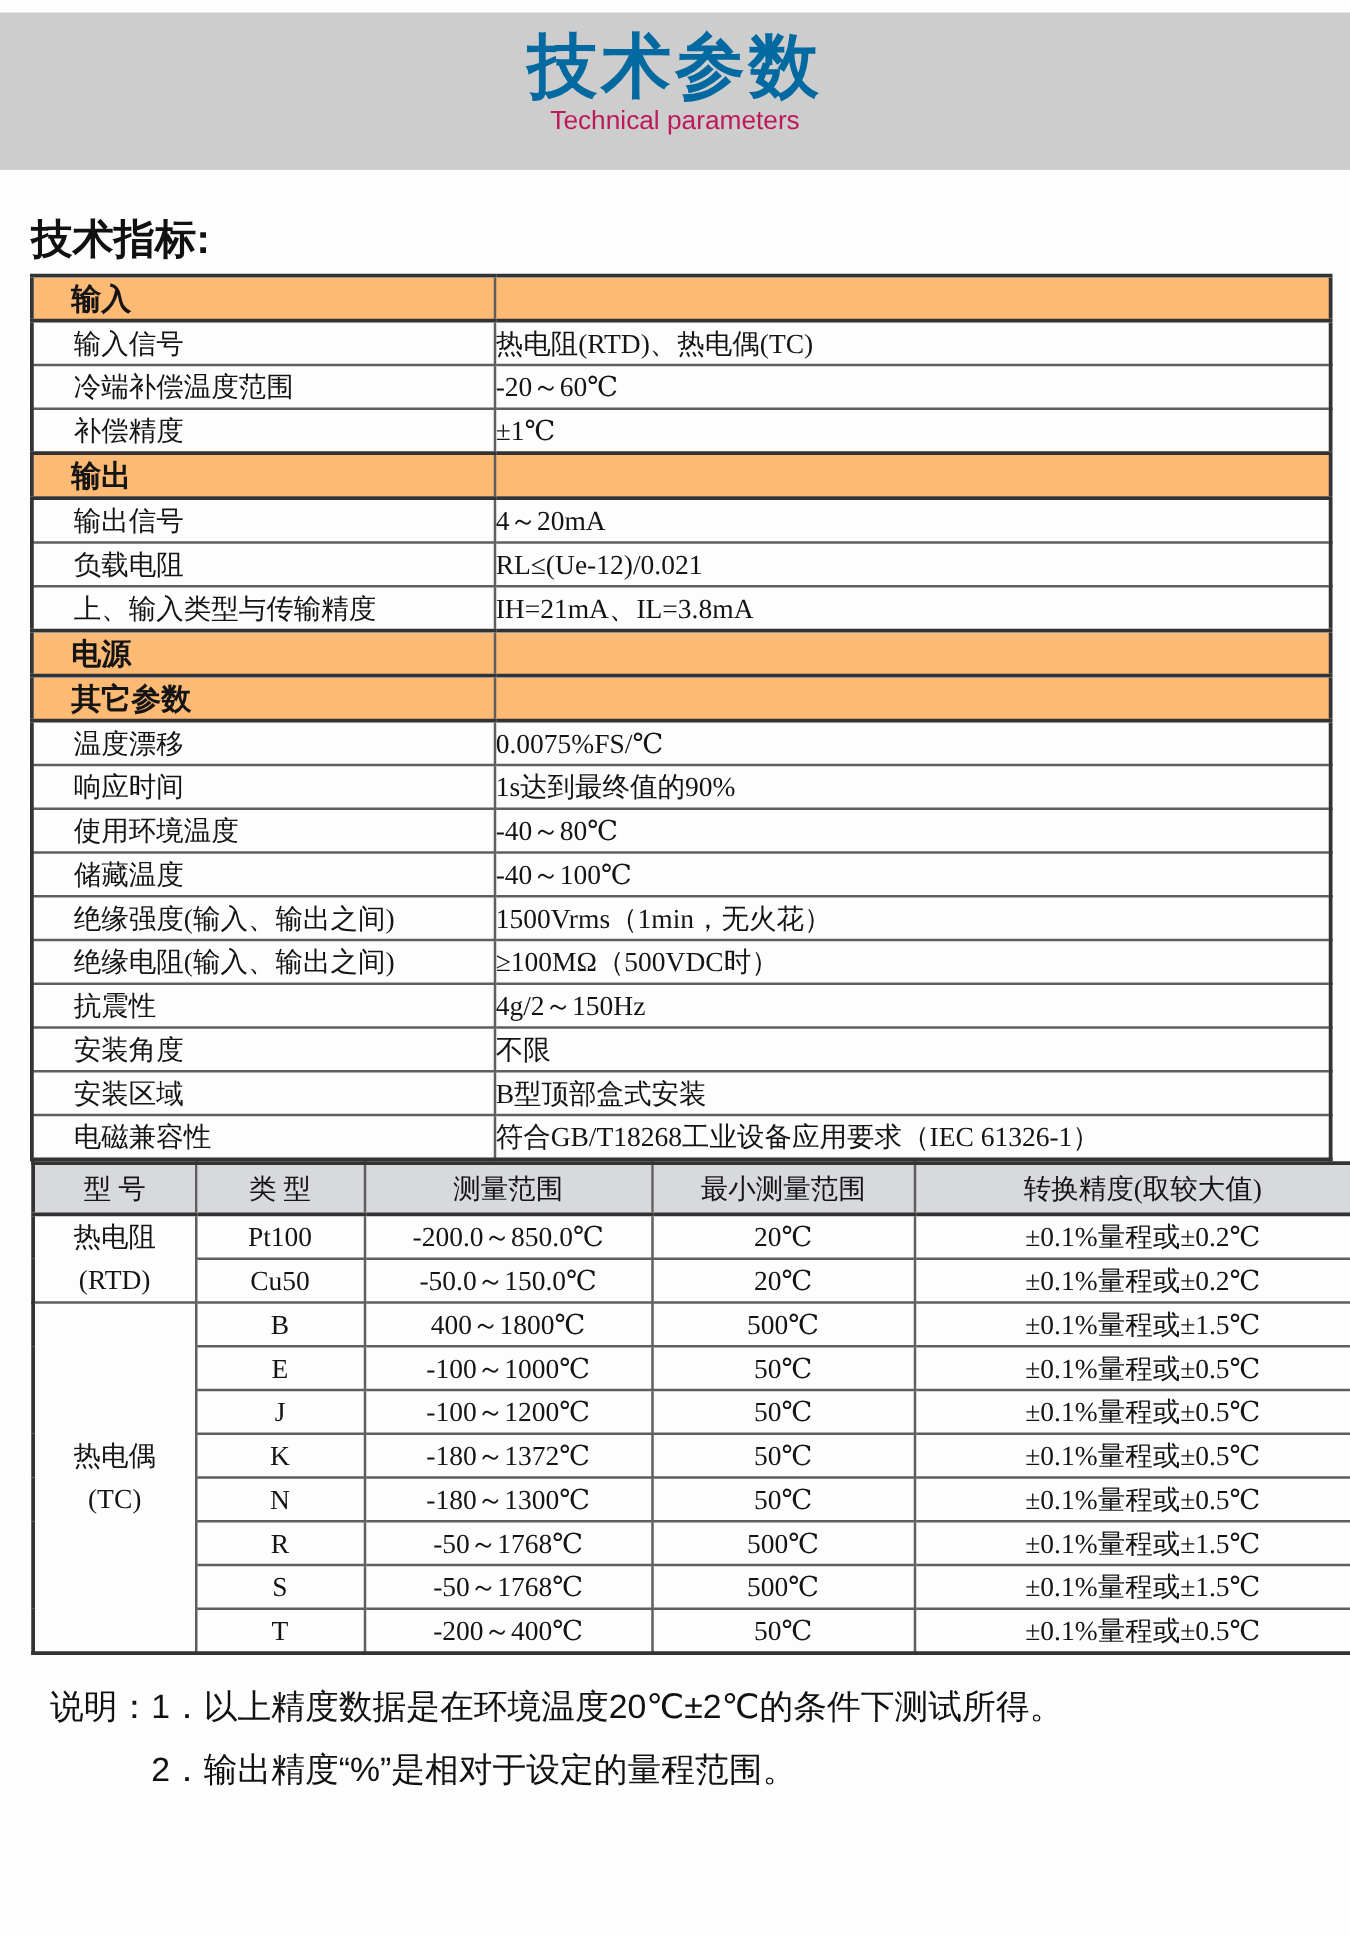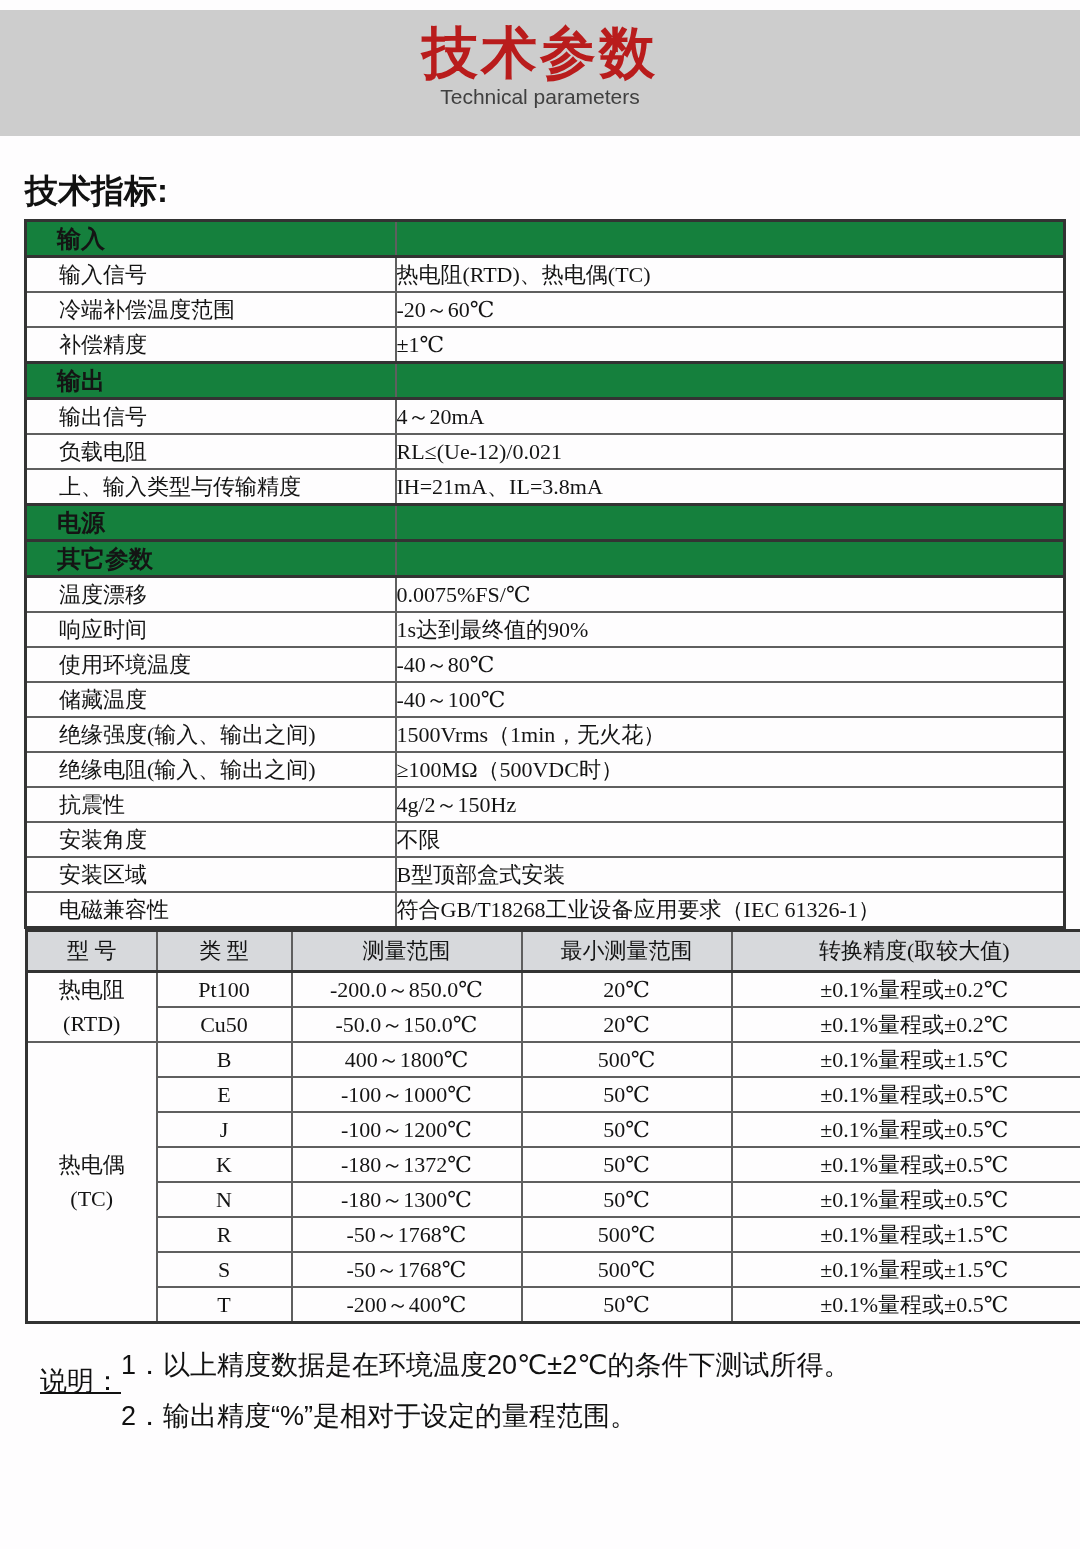--- a/index.html
+++ b/index.html
@@ -17,26 +17,26 @@
     margin-top:10px;
     height:126px;
     background:#cdcdcd;
     text-align:center;
   }
   .page-title{
     padding-top:11px;
     font-size:56px;
     font-weight:bold;
     letter-spacing:3px;
-    color:#b91c1c;
+    color:#0369a1;
     line-height:1.15;
   }
   .page-subtitle{
     font-size:21px;
-    color:#404040;
+    color:#be185d;
     margin-top:0px;
     letter-spacing:0px;
   }
 
   
   .sec-heading{
     margin:40px 0 13px 25px;
     font-size:33px;
     font-weight:bold;
     color:#111;
@@ -63,21 +63,21 @@
 
   
   .spec-table{
     margin-left:24px;
     width:1042px;
     border:3px solid #333;
   }
   .spec-table .col-label{padding-left:32px;}
   .spec-table .col-value{}
   .spec-table tr.section-row td{
-    background:#15803d;
+    background:#fdba74;
     border-top:3px solid #333;
     border-bottom:3px solid #333;
   }
   .spec-table tr.section-row .col-label{
     font-family:"Liberation Sans","DejaVu Sans",sans-serif;
     font-weight:bold;
     font-size:24px;
     padding-left:30px;
   }
 
@@ -103,21 +103,21 @@
   
   .notes{
     position:relative;
     margin:24px 0 0 40px;
     font-size:27px;
     color:#111;
     line-height:34px;
   }
   .notes-prefix{
     position:absolute;
-    left:0;top:16px;text-decoration:underline;
+    left:0;top:0;
   }
   .notes-list{padding-left:81px;}
   .note-item{margin-bottom:17px;}
 </style>
 </head>
 <body>
 
 <div class="page">
 
   <div class="header-band">

